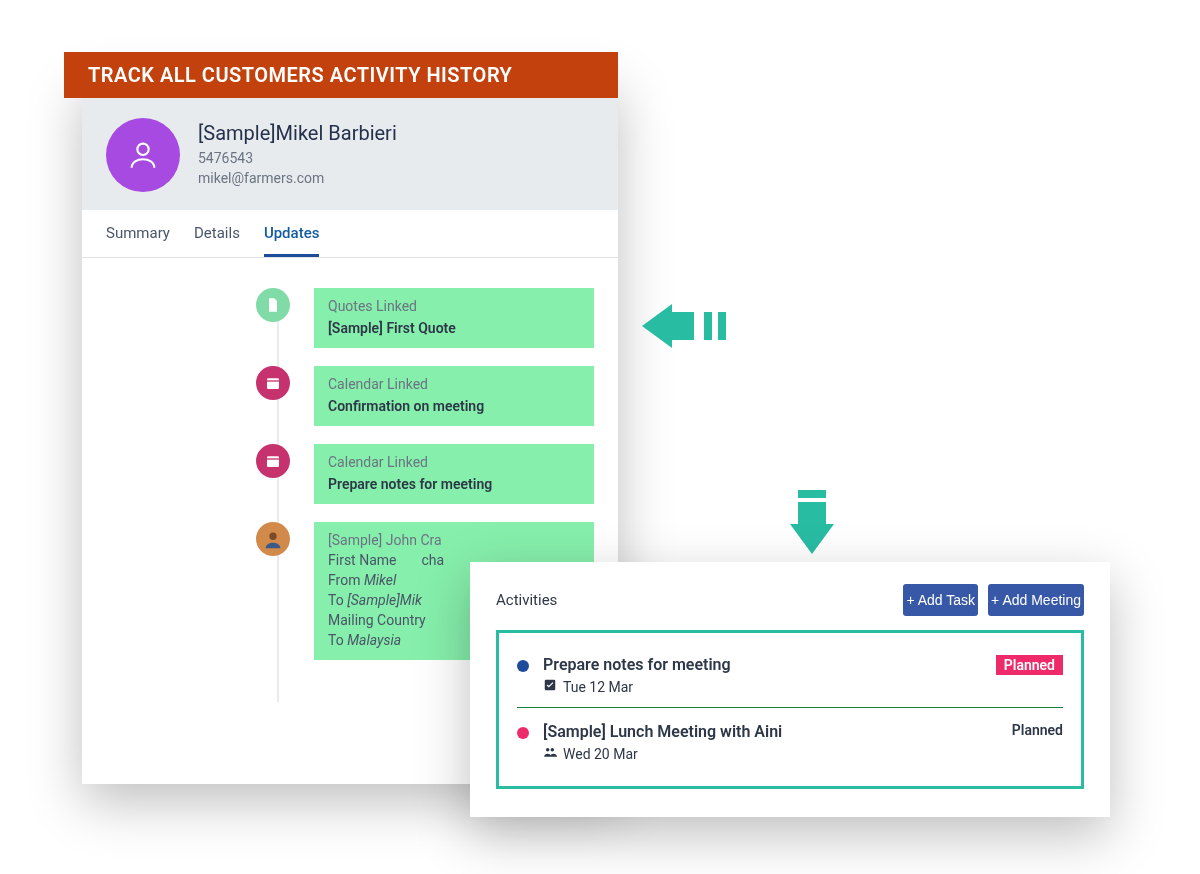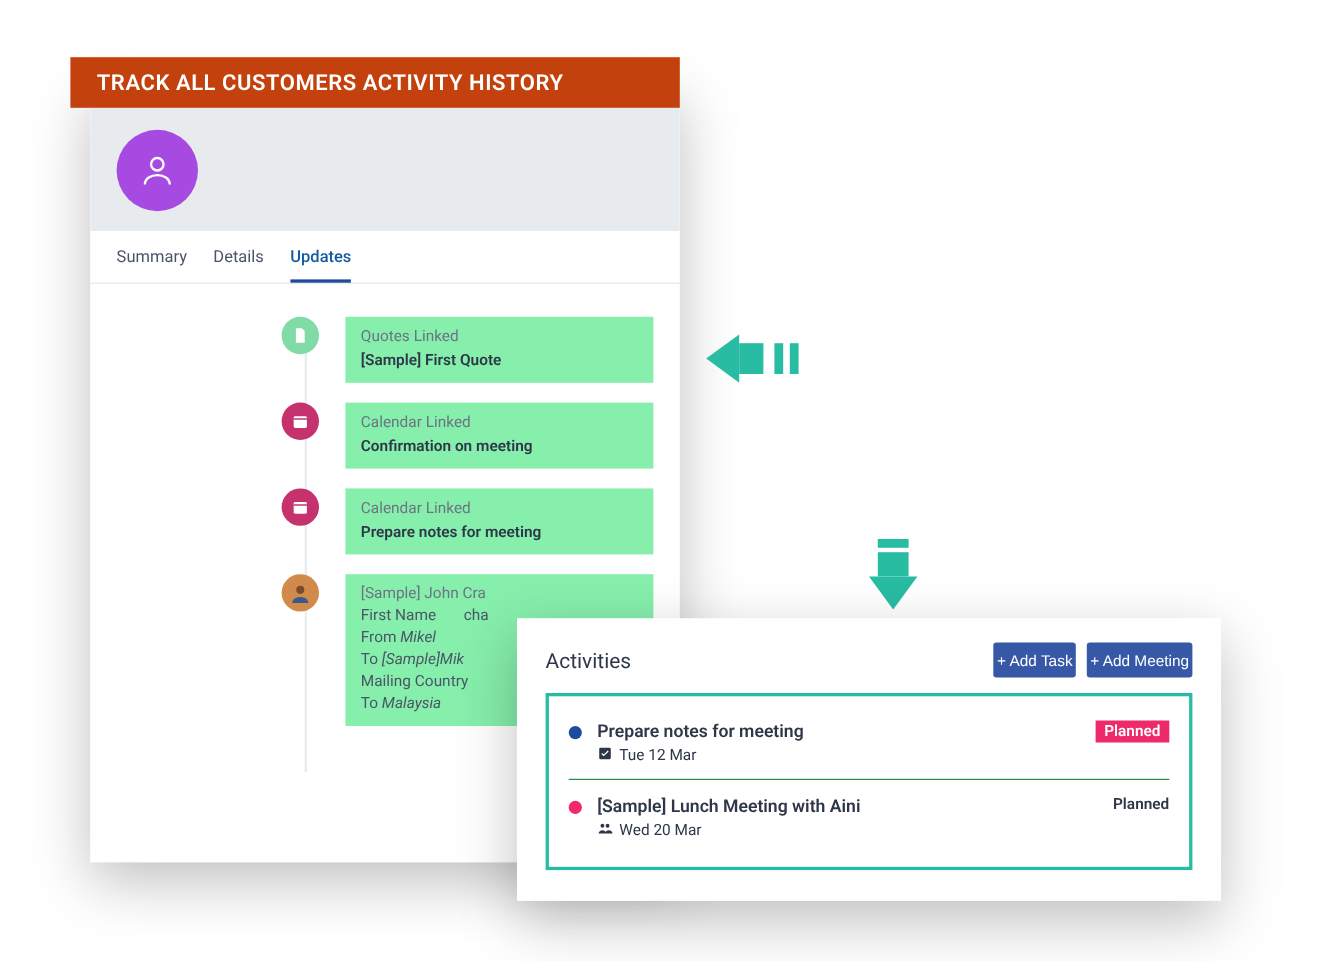--- a/index.html
+++ b/index.html
@@ -130,21 +130,21 @@
   .act-card {
     position:absolute;
     left:470px; top:562px;
     width:640px;
     background:#fff;
     box-shadow: 0 18px 50px rgba(0,0,0,0.25);
     padding:22px 26px 28px 26px;
     z-index:4;
   }
   .act-head { display:flex; align-items:center; justify-content:space-between; margin-bottom:14px; }
-  .act-title { font-size:19px; color:#2d3748; }
+  .act-title { font-size:15px; color:#2d3748; }
   .act-buttons { display:flex; gap:10px; }
   .btn {
     background:#3658a6; color:#fff; border:none;
     padding:8px 3px; font-size:14px; border-radius:3px; cursor:pointer;
   }
   .act-box {
     border:3px solid #28bca3;
     padding:14px 18px 16px 18px;
   }
   .act-item {
@@ -171,20 +171,25 @@
 <div class="banner">TRACK ALL CUSTOMERS ACTIVITY HISTORY</div>
 
 <div class="crm-card">
 
   <div class="crm-header">
     <div class="avatar-circle">
       <svg viewBox="0 0 24 24">
           <circle cx="12" cy="8" r="4"></circle>
           <path d="M4 21c0-4 4-6 8-6s8 2 8 6"></path>
         </svg>
+    </div>
+    <div>
+      <div class="crm-name">[Sample]Mikel Barbieri</div>
+      <div class="crm-sub">5476543</div>
+      <div class="crm-sub">mikel@farmers.com</div>
     </div>
   </div>
 
   <div class="tabs">
     <div class="tab">Summary</div>
     <div class="tab">Details</div>
     <div class="tab active">Updates</div>
   </div>
 
   <div class="timeline">

